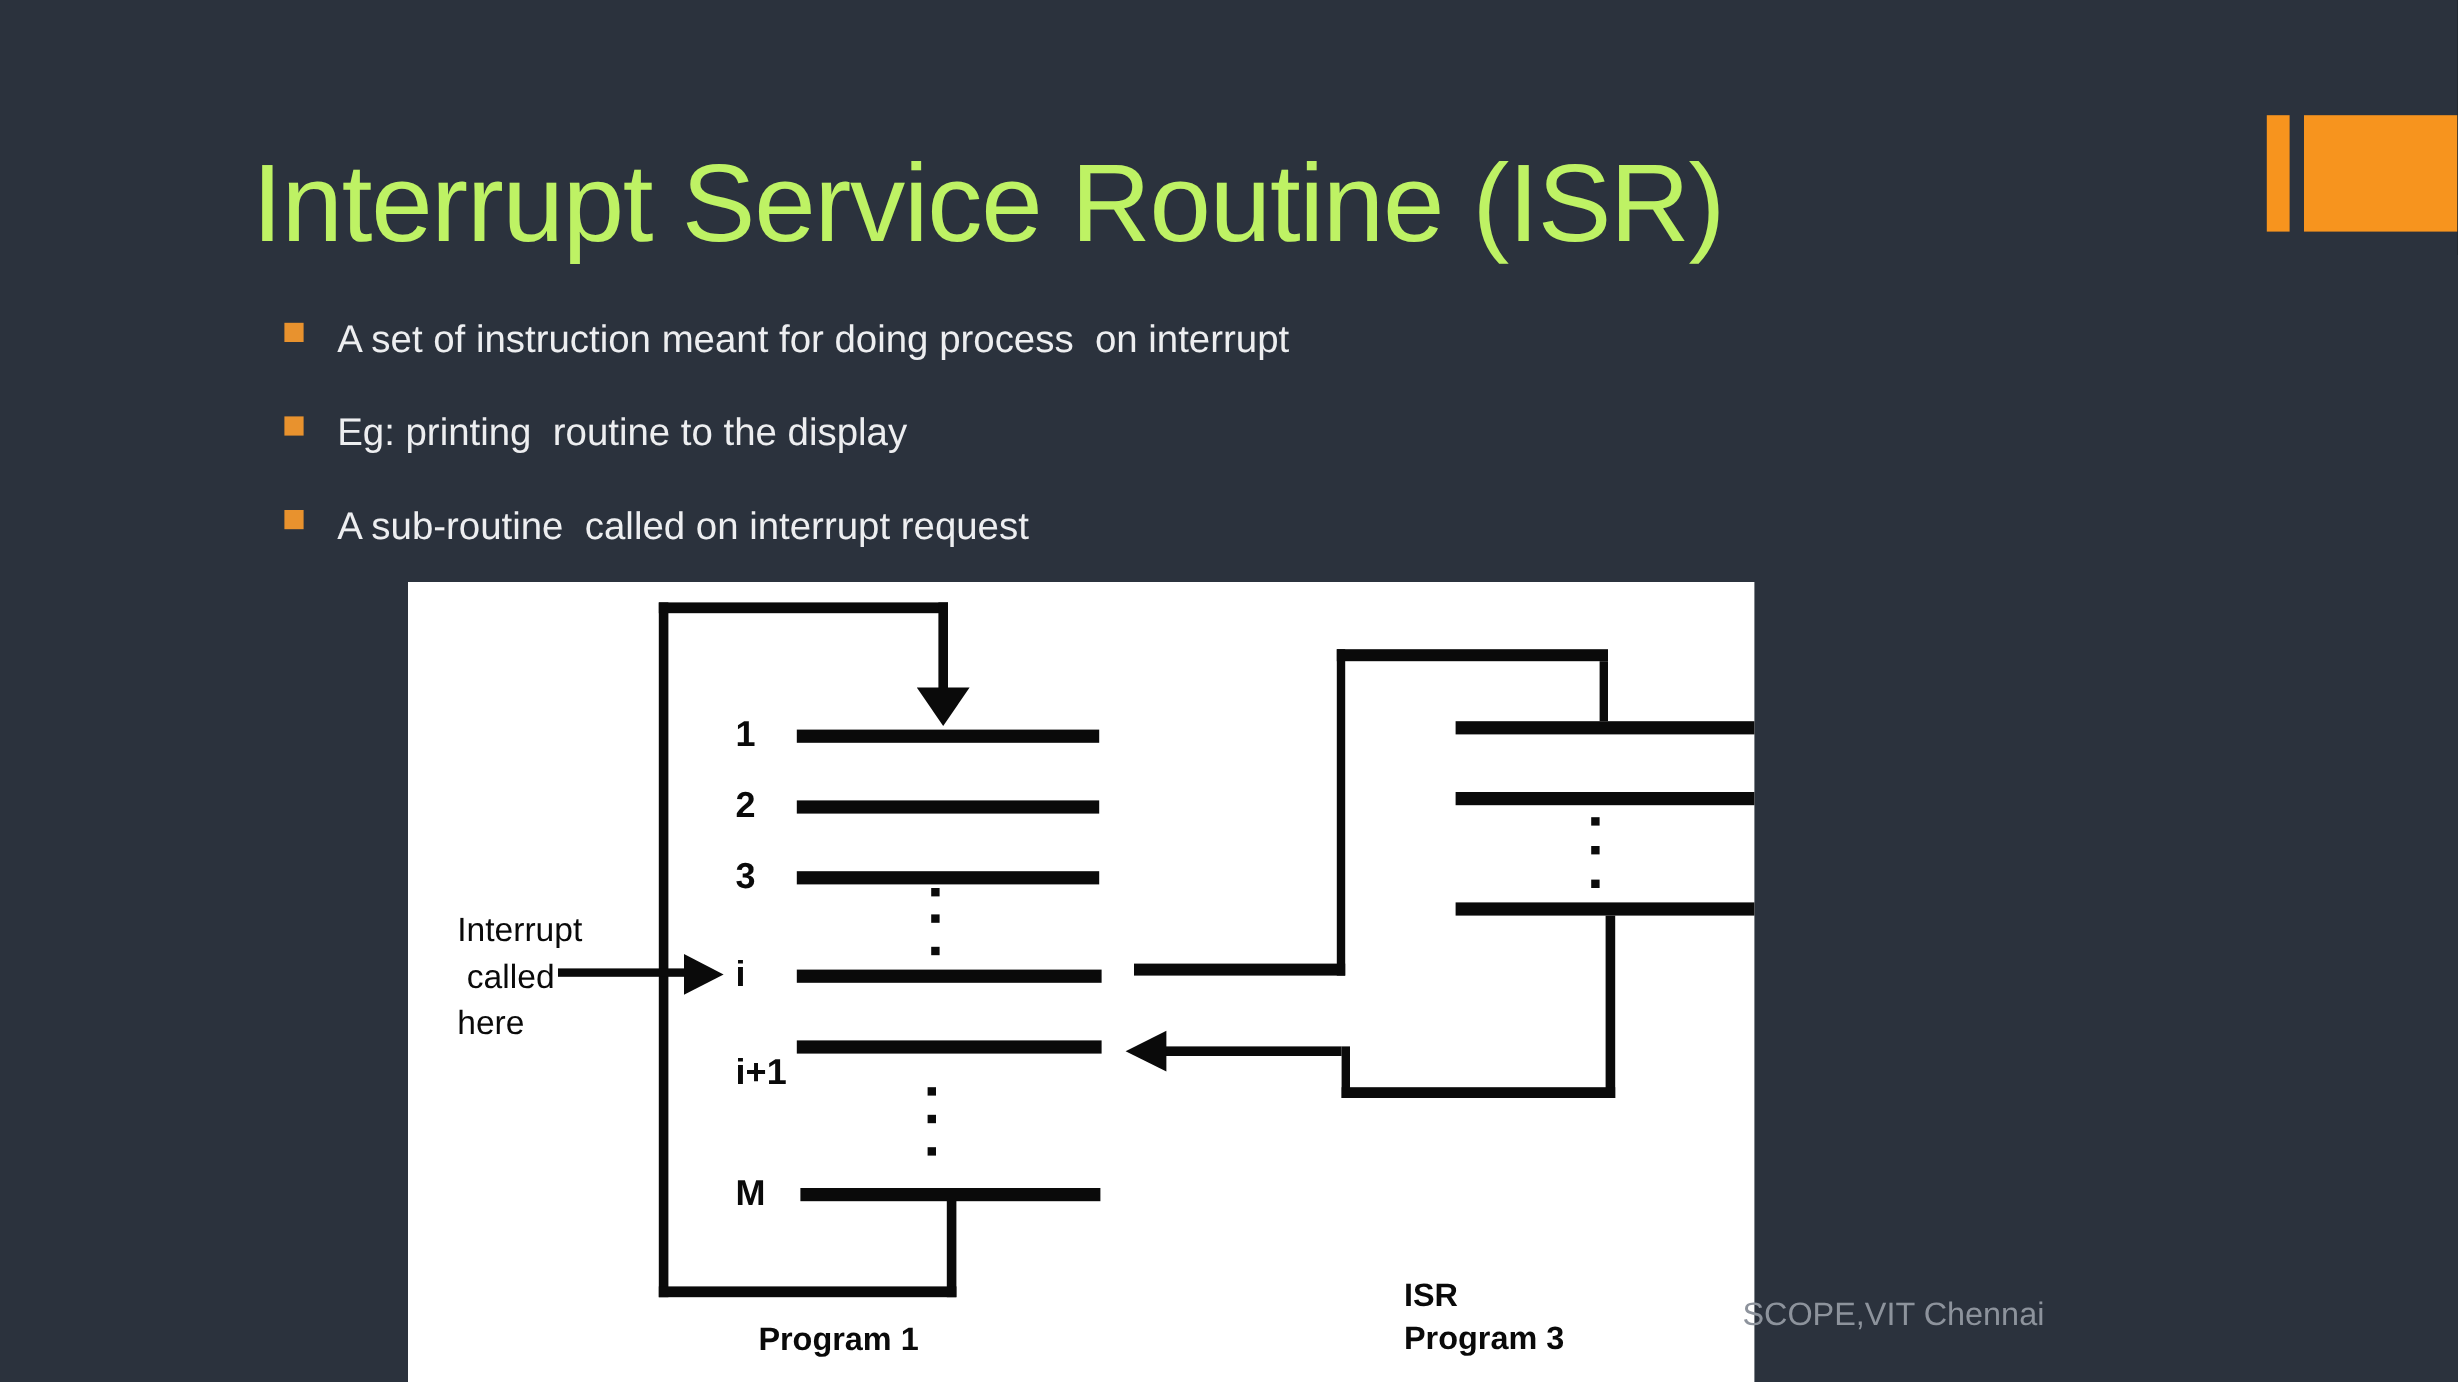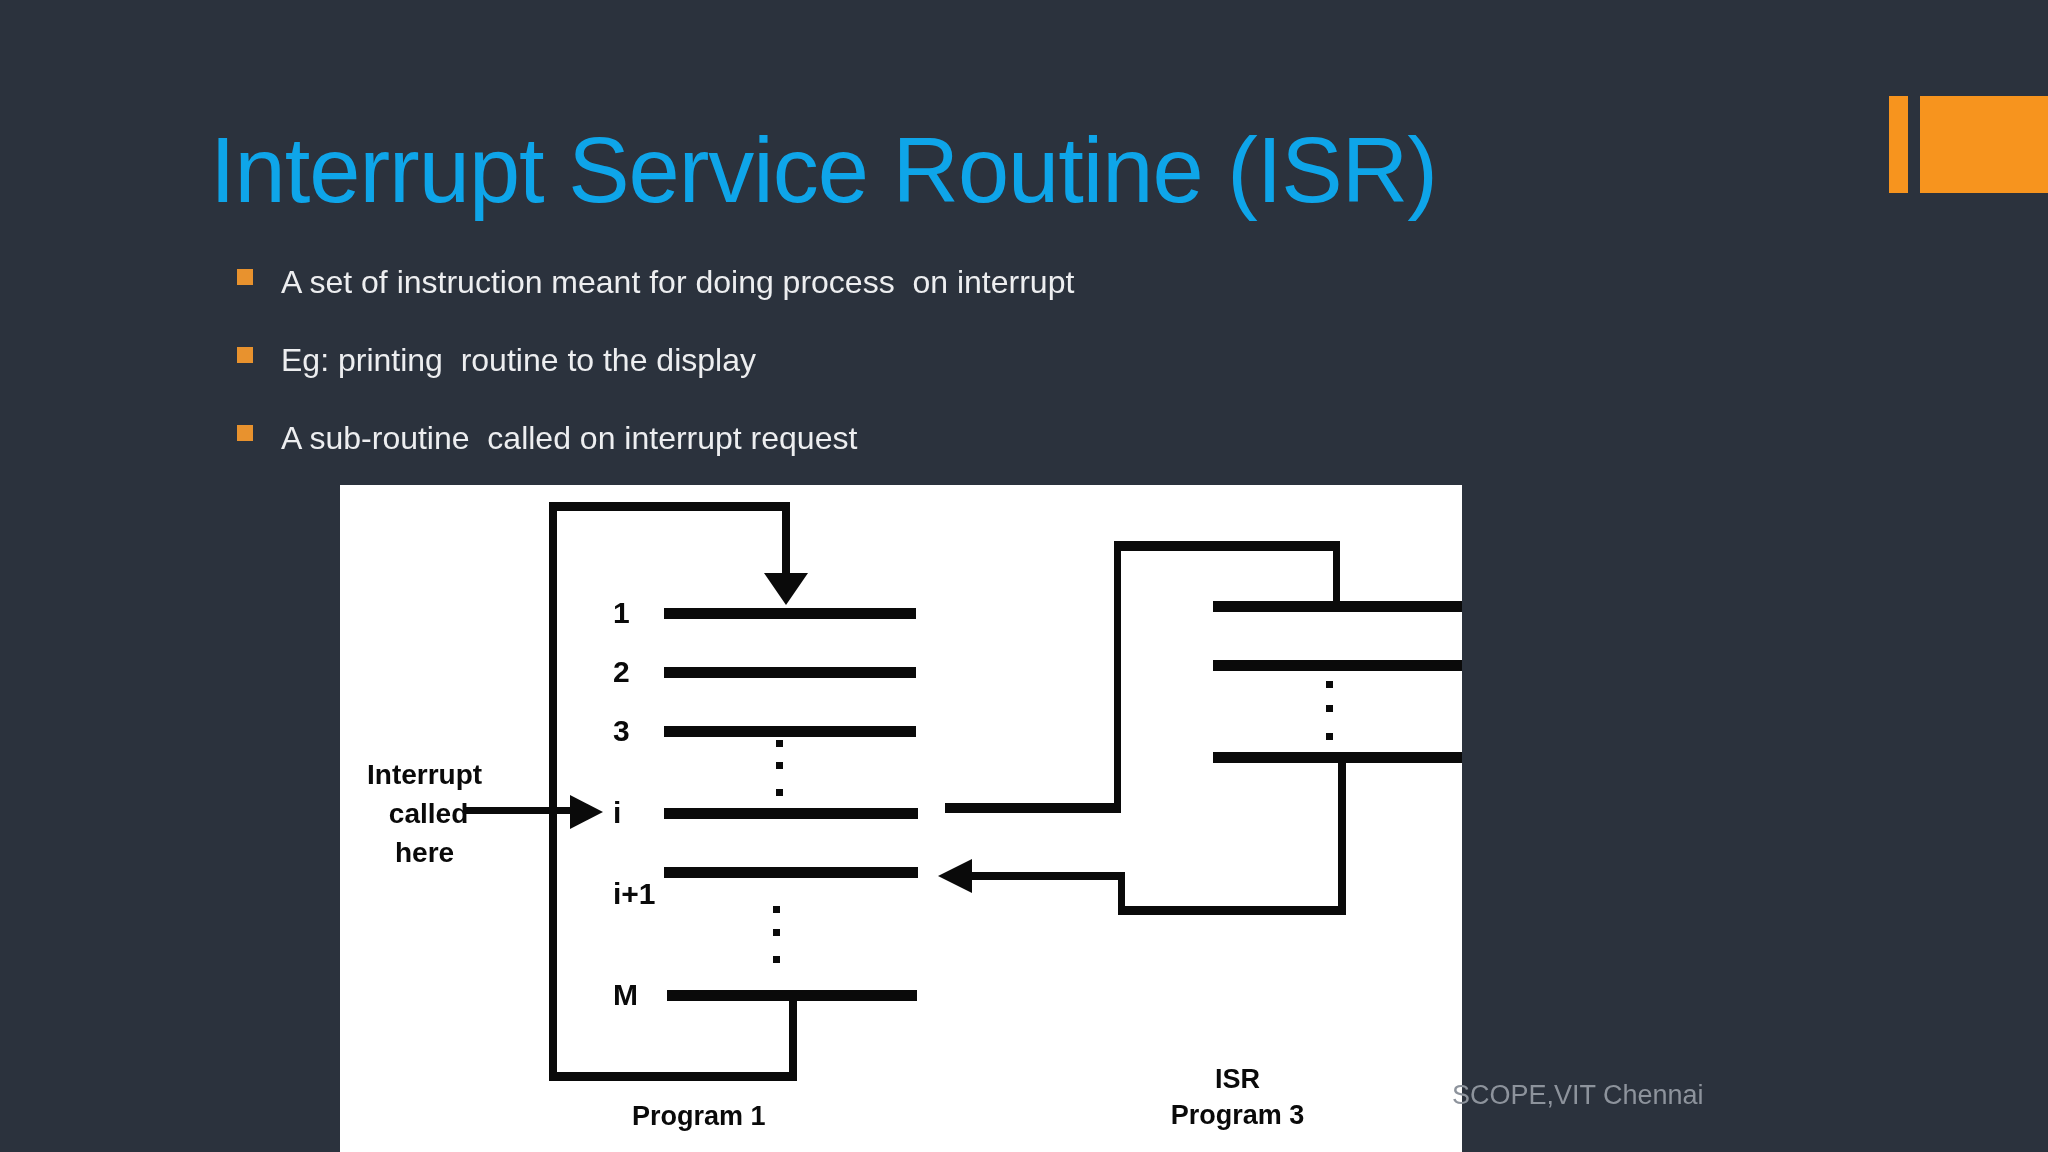--- a/index.html
+++ b/index.html
@@ -4,21 +4,21 @@
 <style>
   html,body { margin:0; padding:0; background:#1d232c; }
   .slide {
     position:relative; width:2048px; height:1152px;
     background:#2B323D; overflow:hidden;
     font-family:"Liberation Sans", sans-serif;
   }
   
   .title {
     position:absolute; left:210px; top:118px; width:1500px;
-    font-size:92px; letter-spacing:-1px; color:#0ea5e9;
+    font-size:92px; letter-spacing:-1px; color:#bef264;
     font-weight:400;
   }
   
   .bullet-row { position:absolute; left:237px; width:1500px; }
   .bullet-sq {
     position:absolute; left:0; top:13px; width:16px; height:16px;
     background:#E8922E;
   }
   .bullet-text {
     position:absolute; left:44px; top:0;
@@ -53,28 +53,28 @@
     position:absolute; width:0; height:0;
     border-top:17px solid transparent; border-bottom:17px solid transparent;
     border-left:33px solid #0a0a0a;
   }
   .arrow-left {
     position:absolute; width:0; height:0;
     border-top:17px solid transparent; border-bottom:17px solid transparent;
     border-right:34px solid #0a0a0a;
   }
   .note {
-    position:absolute; left:27px; top:270px;
-    font-size:28px; font-weight:bold; color:#0a0a0a; line-height:39px;text-align:center;
+    position:absolute; left:41px; top:270px;
+    font-size:28px; font-weight:normal; color:#0a0a0a; line-height:39px;
   }
   .note .indent { padding-left:8px; }
   .caption {
     position:absolute; font-size:27px; font-weight:bold; color:#0a0a0a;
   }
-  .caption-2line { text-align:center; line-height:36px; }
+  .caption-2line { line-height:36px; }
 </style>
 </head>
 <body>
 
 <div class="slide">
 
   <div class="title">Interrupt Service Routine (ISR)</div>
 
   <div class="deco-bar-thin"></div>
   <div class="deco-bar-wide"></div>

